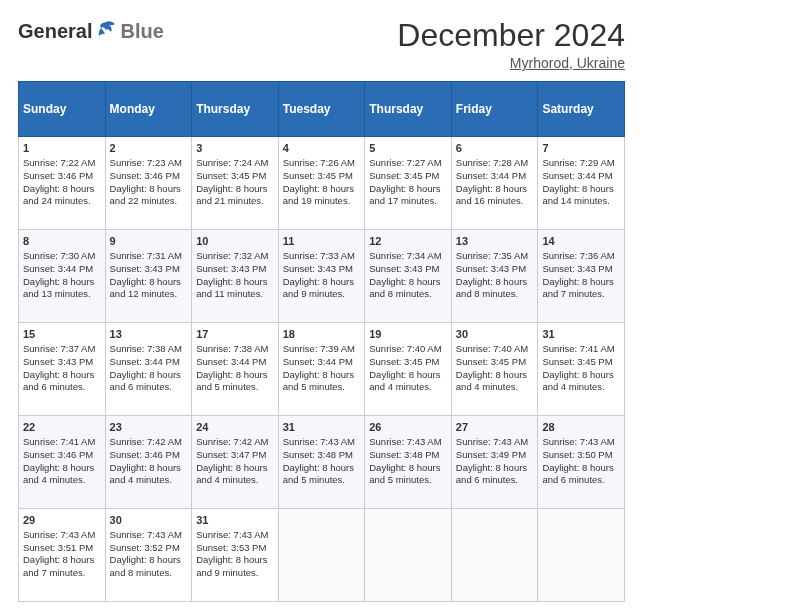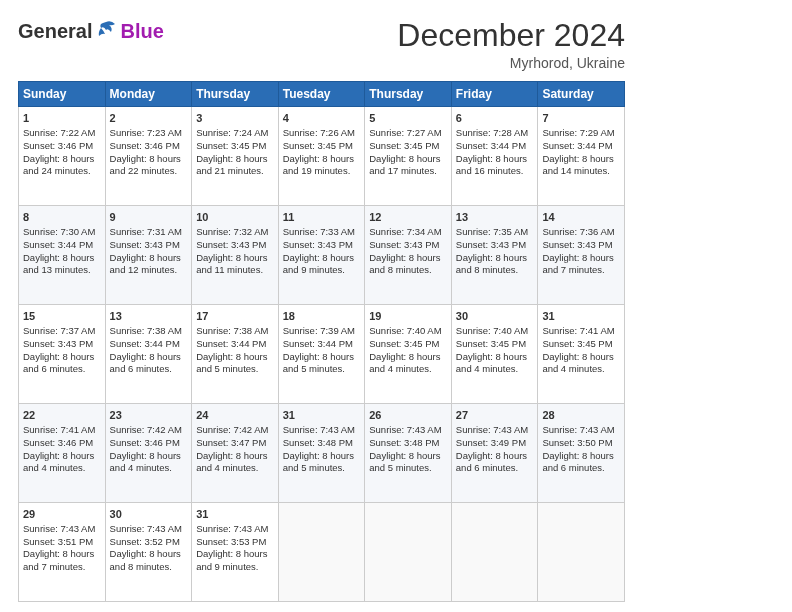--- a/index.html
+++ b/index.html
@@ -30,47 +30,48 @@
     }
     .logo-text {
       display: flex;
       align-items: center;
       font-size: 20px;
       font-weight: bold;
       color: #333;
       line-height: 1.1;
     }
     .logo-general { color: #333; }
-    .logo-blue { color: #a21caf; }
+    .logo-blue { color: #737373; }
     .title-area {
       text-align: right;
     }
     .month-title {
       font-size: 32px;
       font-weight: normal;
       color: #333;
       line-height: 1.1;
     }
     .subtitle {
       font-size: 14px;
       color: #555;
       margin-top: 2px;
+      text-decoration: underline;
     }
     .calendar {
       flex: 1;
       border-collapse: collapse;
       width: 100%;
       table-layout: fixed;
     }
     .calendar thead th {
       background-color: #2a6db5;
       color: #fff;
       font-size: 12px;
       font-weight: bold;
-      padding: 5px 4px;
+      padding: 20px 4px;
       text-align: left;
       border: 1px solid #1e5a9a;
     }
     .calendar tbody td {
       border: 1px solid #ccc;
       vertical-align: top;
       padding: 4px 4px 3px 4px;
       font-size: 9.5px;
       color: #333;
       line-height: 1.35;

